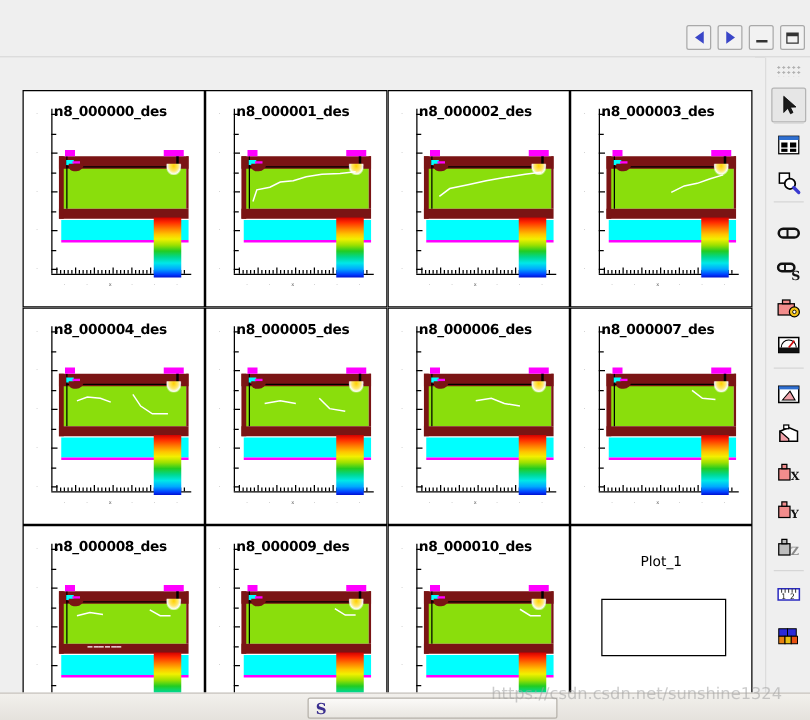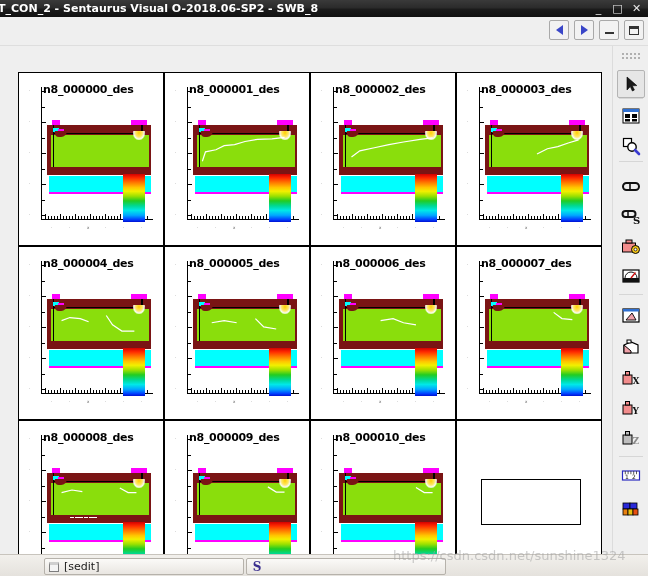--- a/index.html
+++ b/index.html
@@ -232,28 +232,20 @@
     color:rgba(160,160,160,0.55);
     white-space:nowrap;
     pointer-events:none;
   }
 </style>
 </head>
 <body>
 
 <div id="app">
 
-  <div class="titlebar">
-    <span class="title-text">T_CON_2 - Sentaurus Visual O-2018.06-SP2 - SWB_8</span>
-    <div class="win-btns">
-      <span class="win-btn">_</span>
-      <span class="win-btn">□</span>
-      <span class="win-btn">✕</span>
-    </div>
-  </div>
 
   <div class="toolstrip">
     <div class="toolstrip-inner">
       <div class="tsbtn">
         <span class="tri-l"></span>
       </div>
       <div class="tsbtn">
         <span class="tri-r"></span>
       </div>
       <div class="tsbtn">
@@ -1041,20 +1033,21 @@
           <div class="lay" style="left:86px; top:28px; width:12px; height:9px; background:radial-gradient(ellipse at 50% 20%, #ffd000 0%, #ffe76b 40%, rgba(255,255,255,0.95) 62%, rgba(138,222,12,0) 78%);"></div>
           <div class="lay" style="left:2px; top:73px; width:102px; height:16px; background:#00ffff;"></div>
           <div class="lay" style="left:2px; top:89px; width:102px; height:2px; background:#ff00ff;"></div>
           <svg width="104" height="104" style="position:absolute;left:0;top:0;">
             <path d="M 76.96 36.4 L 85.28 41.6 L 93.60000000000001 41.6" stroke="#ffffff" stroke-width="1.2" fill="none"></path>
           </svg>
         </div>
         <div class="colorbar" style="left:104px; top:101px; width:22px; height:48px;"></div>
       </div>
       <div class="panel" style="left:456px; top:374px; width:146px; height:174px;">
+        <div class="plot1-title">Plot_1</div>
         <div class="plot1-box"></div>
       </div>
     </div>
 
   <div class="rbar" id="rbar">
     <div class="rbar-grip"></div>
   <div class="rbtn active" style="top:24px;">
         <svg width="20" height="20" viewBox="0 0 20 20" class="ricon">
           <path d="M6 3 L6 16 L9.3 12.6 L11.4 17 L13.4 16 L11.3 11.8 L15.8 11.6 Z" fill="#1a1a1a" stroke="#000" stroke-width="0.6" stroke-linejoin="round"></path>
         </svg>
@@ -1161,24 +1154,20 @@
           <rect x="2" y="3" width="7" height="6" fill="#2a2ad8" stroke="#000" stroke-width="0.8"></rect>
           <rect x="9" y="3" width="7" height="6" fill="#2a2ad8" stroke="#000" stroke-width="0.8"></rect>
           <rect x="2" y="9" width="5" height="6" fill="#e88010" stroke="#000" stroke-width="0.8"></rect>
           <rect x="7" y="9" width="5" height="6" fill="#e8c010" stroke="#000" stroke-width="0.8"></rect>
           <rect x="12" y="9" width="5" height="6" fill="#e85010" stroke="#000" stroke-width="0.8"></rect>
         </svg>
       </div>
     </div>
 
   <div class="taskbar">
-    <div class="tb-item" style="left:44px; width:200px;">
-      <span class="tb-ico-win"></span>
-      <span class="tb-label">[sedit]</span>
-    </div>
     <div class="tb-item" style="left:246px; width:200px;">
       <span class="tb-ico-s">S</span>
     </div>
   </div>
 
   <div class="watermark">https://csdn.csdn.net/sunshine1324</div>
 
 </div>
 
 </body></html>

